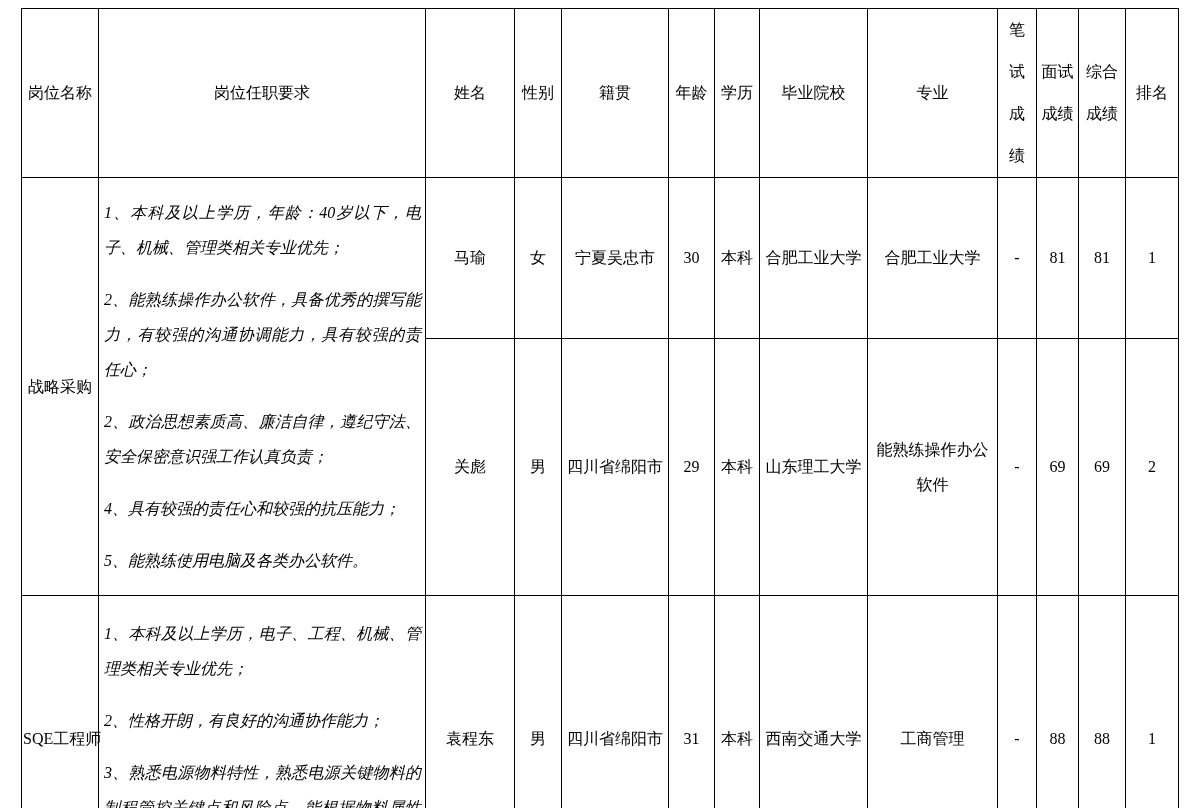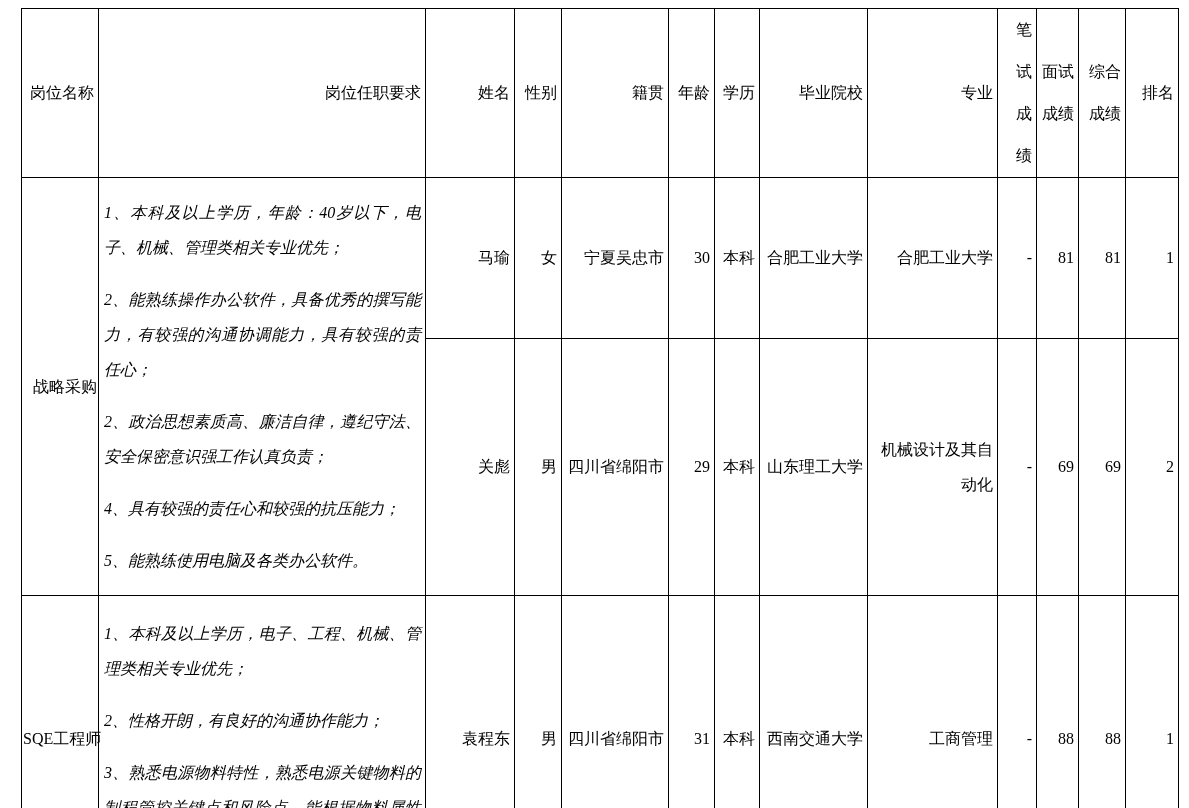--- a/index.html
+++ b/index.html
@@ -20,21 +20,21 @@
     width: 1157px;
     margin: 8px 0 0 21px;
     border: 1px solid #000;
     border-bottom-width: 2px;
   }
   th, td {
     border: 1px solid #000;
     padding: 0 4px;
     font-size: 16px;
     font-weight: normal;
-    text-align: right;
+    text-align: center;
     vertical-align: middle;
     word-break: break-all;
     line-height: 35px;
   }
   thead th {
     line-height: 42px;
   }
   tr.r-head { height: 92px; }
   tr.r1 { height: 159px; }
   tr.r2 { height: 255px; }
@@ -127,21 +127,21 @@
       <td>81</td>
       <td>1</td>
     </tr>
     <tr class="r2">
       <td>关彪</td>
       <td>男</td>
       <td>四川省绵阳市</td>
       <td>29</td>
       <td>本科</td>
       <td>山东理工大学</td>
-      <td>机械设计及其自动化</td>
+      <td>能熟练操作办公软件</td>
       <td>-</td>
       <td>69</td>
       <td>69</td>
       <td>2</td>
     </tr>
     <tr class="r3">
       <td class="pos-cell">SQE工程师</td>
       <td class="req-cell">
         <p>1、本科及以上学历，电子、工程、机械、管理类相关专业优先；</p>
         <p>2、性格开朗，有良好的沟通协作能力；</p>

